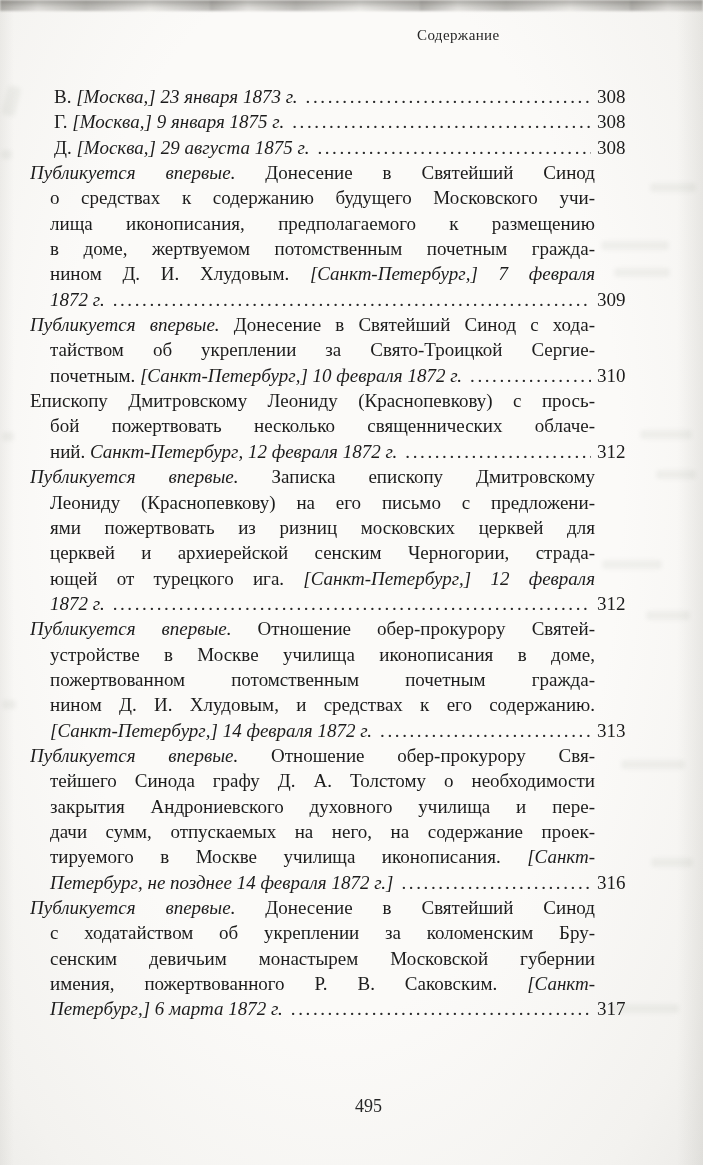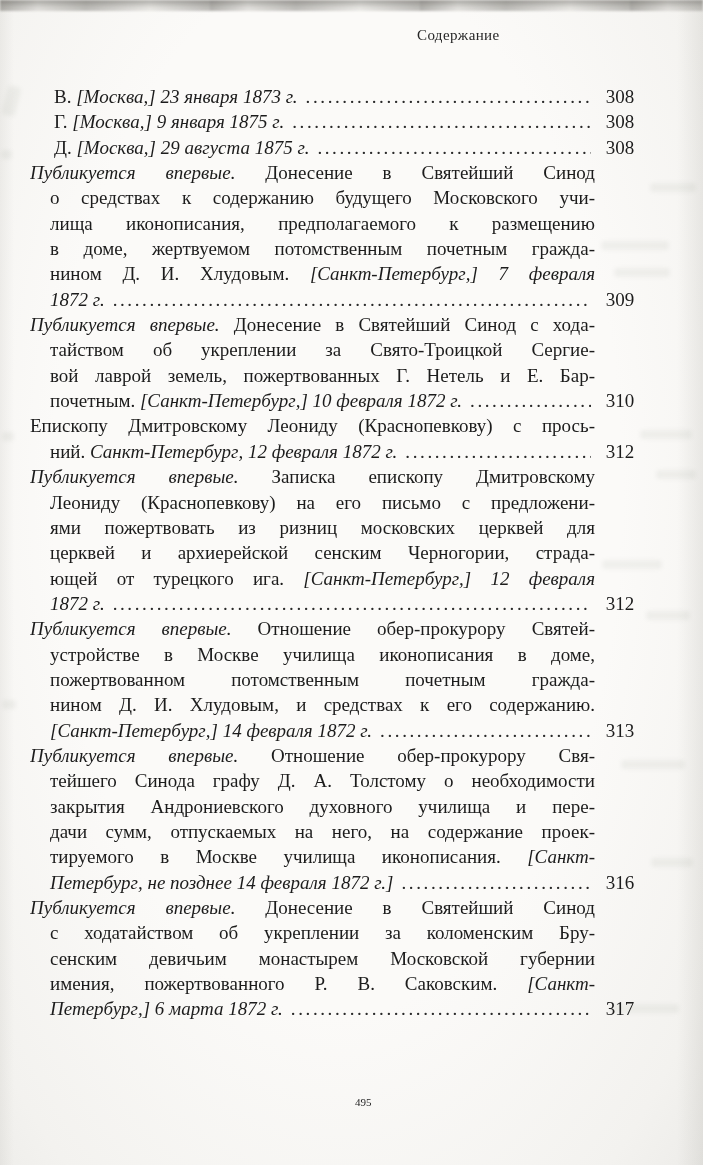--- a/index.html
+++ b/index.html
@@ -37,21 +37,21 @@
     position:absolute;background:rgba(128,136,120,1);
     opacity:0.09;filter:blur(2px);border-radius:4px;
   }
   
   .header{
     position:absolute;left:417px;top:27px;
     font-size:15px;letter-spacing:0.4px;color:#262626;
   }
   .footer{
     position:absolute;left:355px;top:1096px;
-    font-size:11px;color:#262626;
+    font-size:18px;color:#262626;
   }
   
   .toc{
     position:absolute;left:30px;top:84px;width:613px;
     font-size:19px;line-height:25.35px;color:#1c1c1c;
   }
   .toc-line{height:25.35px;white-space:nowrap;}
   .toc-line.just{
     white-space:normal;
     text-align:justify;text-align-last:justify;
@@ -60,21 +60,21 @@
   .toc-line.leader{display:flex;align-items:baseline;}
   .toc-line.flush{padding-left:0;}
   .toc-line.cont{padding-left:20px;}
   .toc-line.list{padding-left:24px;}
   .it{font-style:italic;}
   .rm{font-style:normal;}
   .dots{
     flex:1 1 0;min-width:10px;overflow:hidden;white-space:nowrap;
     letter-spacing:2.6px;margin:0 6px 0 8px;color:#2a2a2a;
   }
-  .pg{flex:none;width:46px;text-align:center;}
+  .pg{flex:none;width:46px;text-align:left;}
 </style>
 </head>
 <body>
 
 <div class="page">
 
   <div class="top-edge"></div>
   <div class="right-edge"></div>
   <div class="left-edge"></div>
 
@@ -116,27 +116,27 @@
       <div class="toc-line cont just"><span class="rm">лища иконописания, предполагаемого к размещению</span></div>
       <div class="toc-line cont just"><span class="rm">в доме, жертвуемом потомственным почетным гражда-</span></div>
       <div class="toc-line cont just"><span class="rm">нином Д. И. Хлудовым. </span><span class="it">[Санкт-Петербург,] 7 февраля</span></div>
       <div class="toc-line cont leader">
         <span class="line-text"><span class="it">1872 г.</span></span>
         <span class="dots">..........................................................................................</span>
         <span class="pg">309</span>
       </div>
       <div class="toc-line flush just"><span class="it">Публикуется впервые.</span><span class="rm"> Донесение в Святейший Синод с хода-</span></div>
       <div class="toc-line cont just"><span class="rm">тайством об укреплении за Свято-Троицкой Сергие-</span></div>
-      <div class="toc-line cont just"><span class="rm">вой лаврой земель, пожертвованных Г. Нетель и Е. Бар-</span></div>
       <div class="toc-line cont leader">
         <span class="line-text"><span class="rm">почетным. </span><span class="it">[Санкт-Петербург,] 10 февраля 1872 г.</span></span>
         <span class="dots">..........................................................................................</span>
         <span class="pg">310</span>
       </div>
       <div class="toc-line flush just"><span class="rm">Епископу Дмитровскому Леониду (Краснопевкову) с прось-</span></div>
+      <div class="toc-line cont just"><span class="rm">бой пожертвовать несколько священнических облаче-</span></div>
       <div class="toc-line cont leader">
         <span class="line-text"><span class="rm">ний. </span><span class="it">Санкт-Петербург, 12 февраля 1872 г.</span></span>
         <span class="dots">..........................................................................................</span>
         <span class="pg">312</span>
       </div>
       <div class="toc-line flush just"><span class="it">Публикуется впервые.</span><span class="rm"> Записка епископу Дмитровскому</span></div>
       <div class="toc-line cont just"><span class="rm">Леониду (Краснопевкову) на его письмо с предложени-</span></div>
       <div class="toc-line cont just"><span class="rm">ями пожертвовать из ризниц московских церквей для</span></div>
       <div class="toc-line cont just"><span class="rm">церквей и архиерейской сенским Черногории, страда-</span></div>
       <div class="toc-line cont just"><span class="rm">ющей от турецкого ига. </span><span class="it">[Санкт-Петербург,] 12 февраля</span></div>

